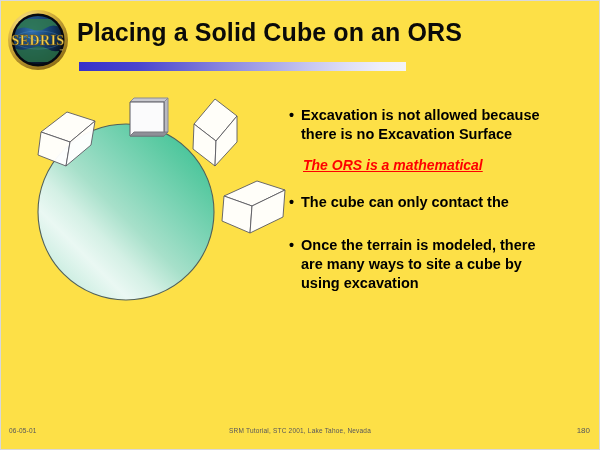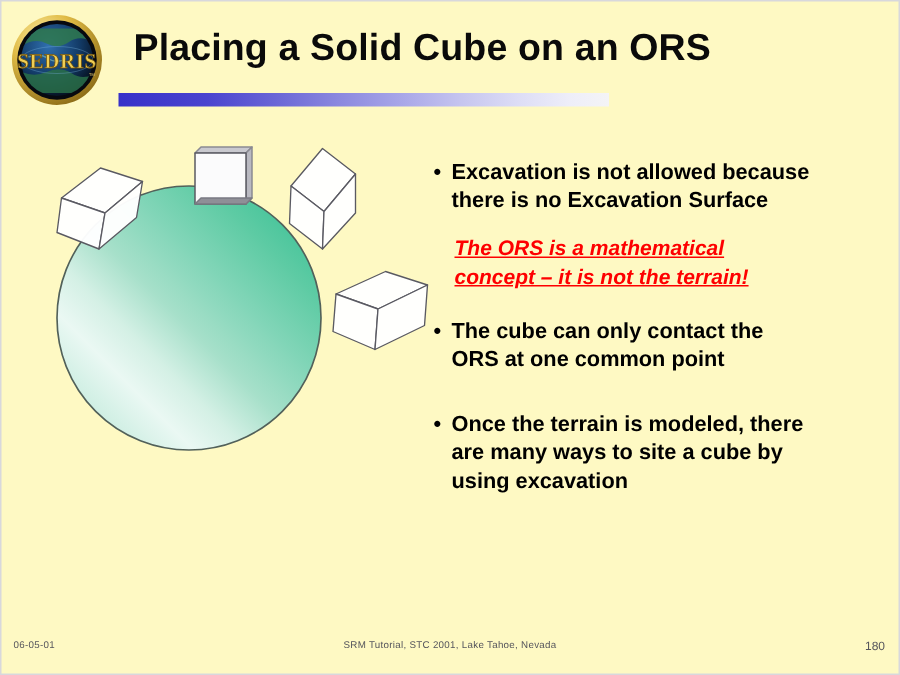--- a/index.html
+++ b/index.html
@@ -4,38 +4,38 @@
 <style>
   html, body {
     margin: 0;
     padding: 0;
     background: #ffffff;
   }
   #slide {
     position: relative;
     width: 600px;
     height: 450px;
-    background: #fef9c3;
+    background: #fde047;
     overflow: hidden;
     font-family: "Liberation Sans", sans-serif;
     border: 1px solid #d8d8dc;
     box-sizing: border-box;
   }
 
   
   #logo {
     position: absolute;
     left: 6px;
     top: 8px;
     width: 62px;
     height: 62px;
   }
   #title {
     position: absolute;
-    left: 88px;
+    left: 76px;
     top: 18px;
     width: 490px;
     font-size: 25px;
     font-weight: bold;
     color: #0a0a0a;
     letter-spacing: 0.1px;
     line-height: 1.1;
   }
   #title-rule {
     position: absolute;
@@ -219,27 +219,25 @@
   <div id="bullets">
 
     <div class="bullet">
       <span class="dot">•</span>
       <div>Excavation is not allowed because</div>
       <div>there is no Excavation Surface</div>
     </div>
 
     <div class="note">
       <div>The ORS is a mathematical</div>
-      <div>concept – it is not the terrain!</div>
     </div>
 
     <div class="bullet b-gap-lg">
       <span class="dot">•</span>
       <div>The cube can only contact the</div>
-      <div>ORS at one common point</div>
     </div>
 
     <div class="bullet">
       <span class="dot">•</span>
       <div>Once the terrain is modeled, there</div>
       <div>are many ways to site a cube by</div>
       <div>using excavation</div>
     </div>
 
   </div>

